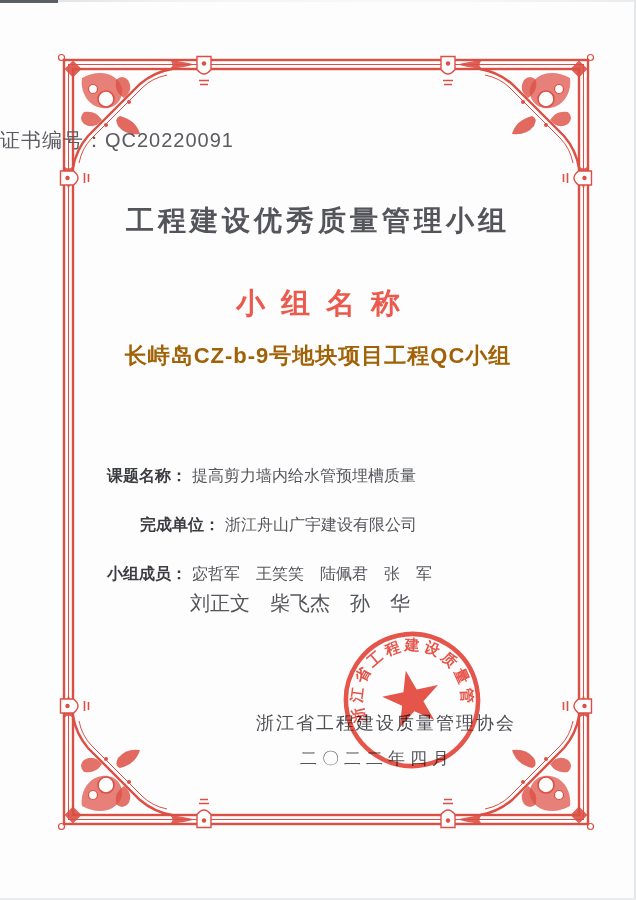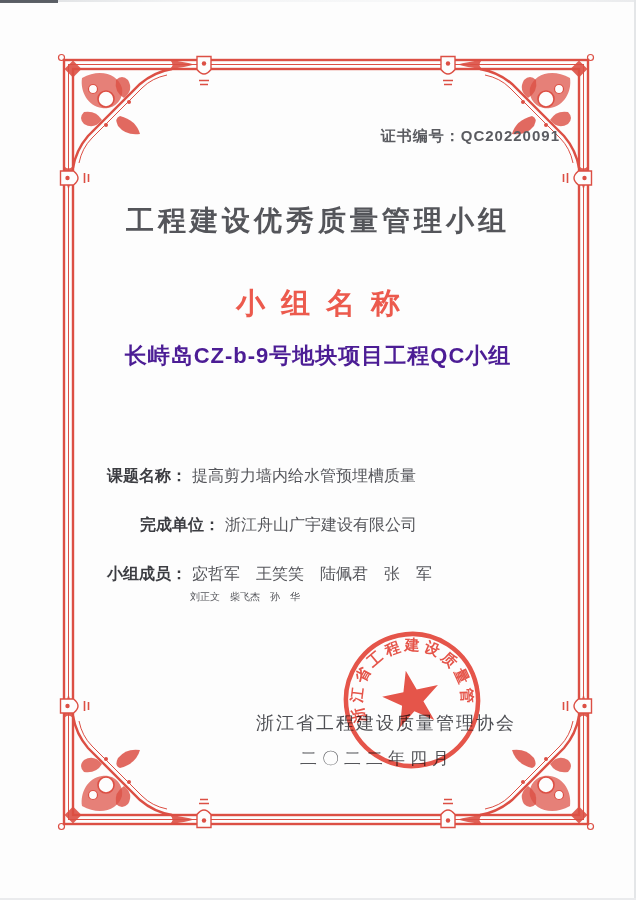--- a/index.html
+++ b/index.html
@@ -10,35 +10,35 @@
   .abs{position:absolute;}
   
   .scan-top-dark{left:0;top:0;width:58px;height:3px;background:#42474e;opacity:.85;}
   .scan-top-line{left:0;top:0;width:100%;height:2px;
     background:linear-gradient(90deg,#c9ccd0,#edeff1 30%,#f5f6f7 70%,#dfe1e4);opacity:.65;}
   .scan-right-line{right:0;top:0;width:2px;height:100%;background:#e4e6e8;}
   .scan-bottom-line{left:0;bottom:0;width:100%;height:2px;background:#eaebed;}
   
   .frame{left:54px;top:50px;width:544px;height:784px;z-index:1;}
   
-  .cert-no{top:127px;left:0;width:560px;text-align:right;font-size:15px;color:#5a5b60;
-    letter-spacing:1px;z-index:2;font-weight:bold;}
+  .cert-no{top:127px;left:0;width:560px;text-align:left;font-size:20px;color:#5a5b60;
+    letter-spacing:1px;z-index:2;}
   .title{top:202px;left:0;width:100%;text-align:center;font-size:28px;font-weight:bold;
     color:#54555a;letter-spacing:4px;z-index:2;}
   .group-heading{top:284px;left:0;width:100%;text-align:center;font-size:29px;font-weight:bold;
     color:#ec5a4d;letter-spacing:16px;text-indent:16px;
     font-family:"DejaVu Serif","Liberation Serif",serif;z-index:2;}
   .group-name{top:341px;left:0;width:100%;text-align:center;font-size:22px;font-weight:bold;
-    color:#4c1d95;letter-spacing:1px;z-index:2;}
+    color:#a16207;letter-spacing:1px;z-index:2;}
   .field-row{left:107px;font-size:16px;color:#55565b;z-index:2;white-space:nowrap;}
   .field-row .lbl{font-weight:bold;color:#3c3d42;margin-right:5px;}
   .row-1{top:466px;}
   .row-2{top:515px;margin-left:33px;}
   .row-3{top:564px;}
-  .members-line2{left:190px;top:590px;font-size:10px;color:#55565b;z-index:2;white-space:nowrap;}
+  .members-line2{left:190px;top:590px;font-size:20px;color:#55565b;z-index:2;white-space:nowrap;}
   .issuer{left:256px;top:711px;font-size:18px;letter-spacing:2px;color:#4e4f54;z-index:2;
     white-space:nowrap;}
   .date{left:300px;top:747px;font-size:17px;letter-spacing:5px;color:#55565a;z-index:2;
     white-space:nowrap;}
   
   .seal{left:332px;top:620px;width:160px;height:160px;z-index:3;
     transform:rotate(-12deg);mix-blend-mode:multiply;opacity:.92;}
 </style>
 </head>
 <body>

